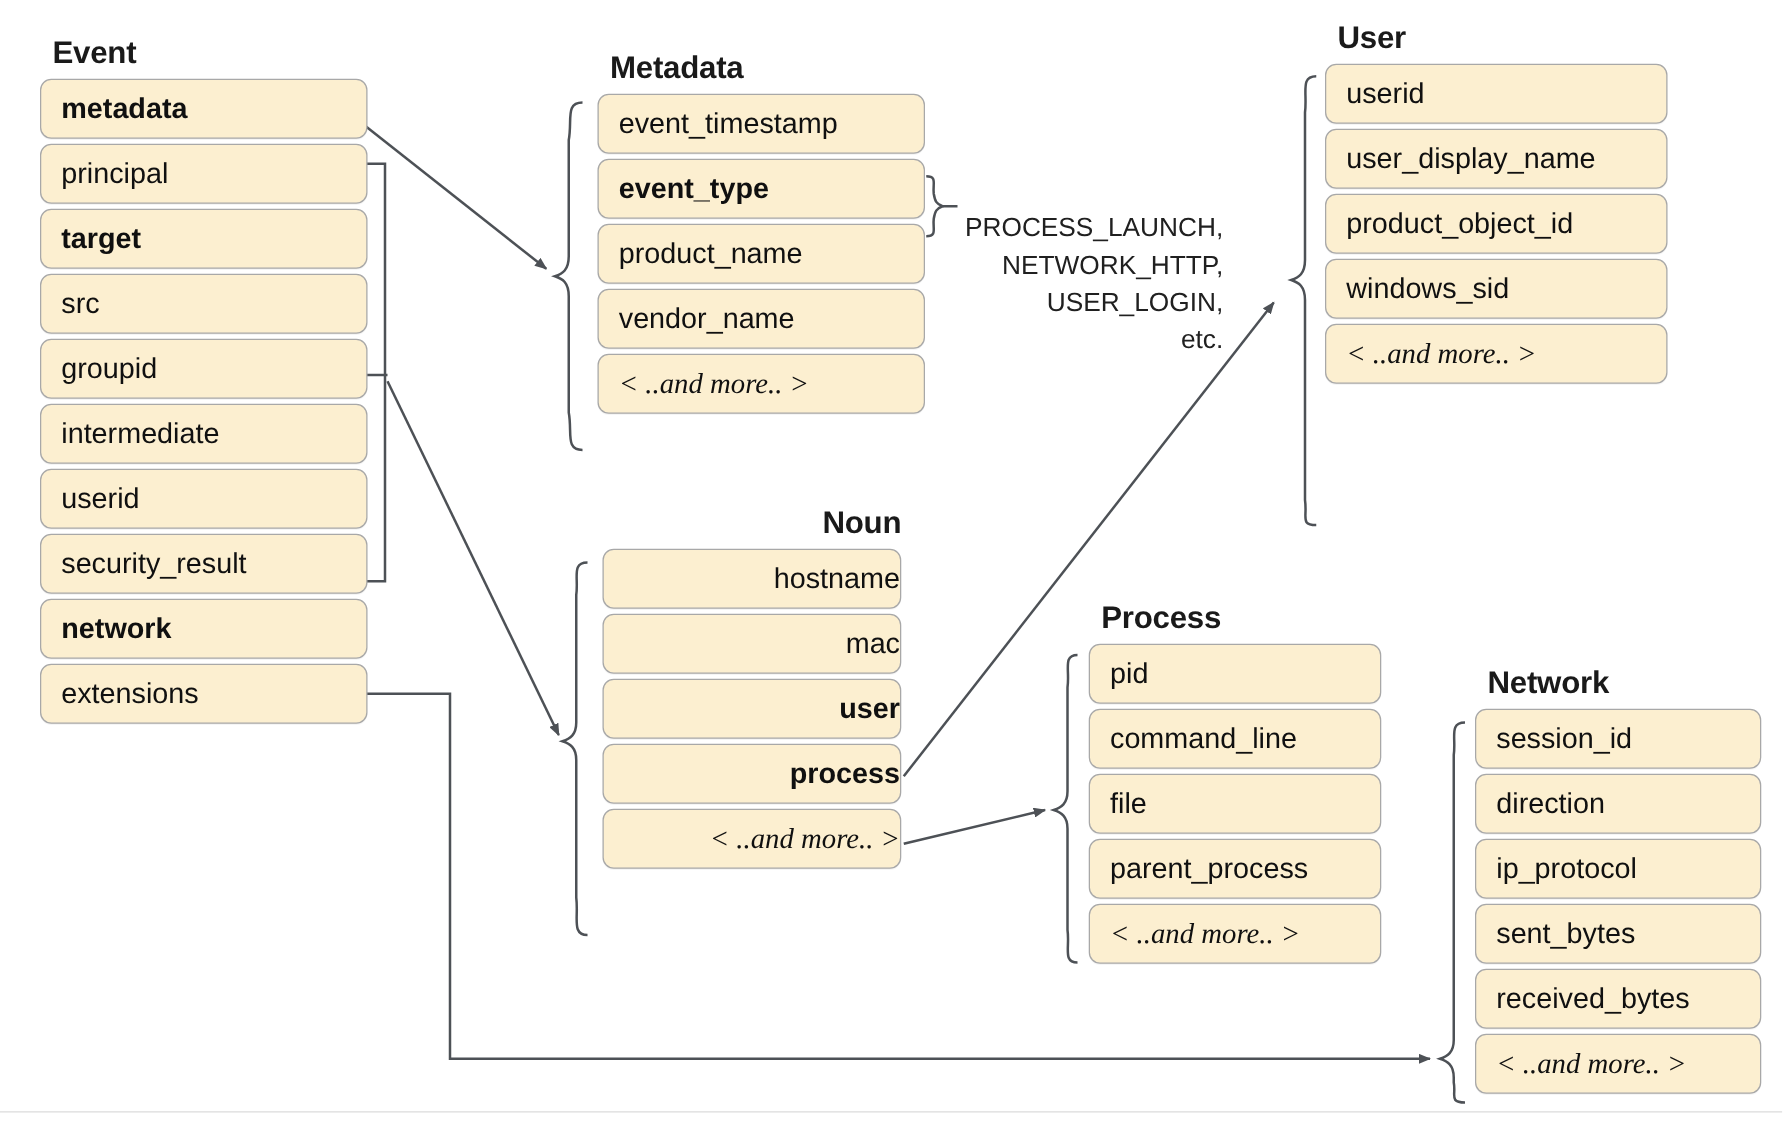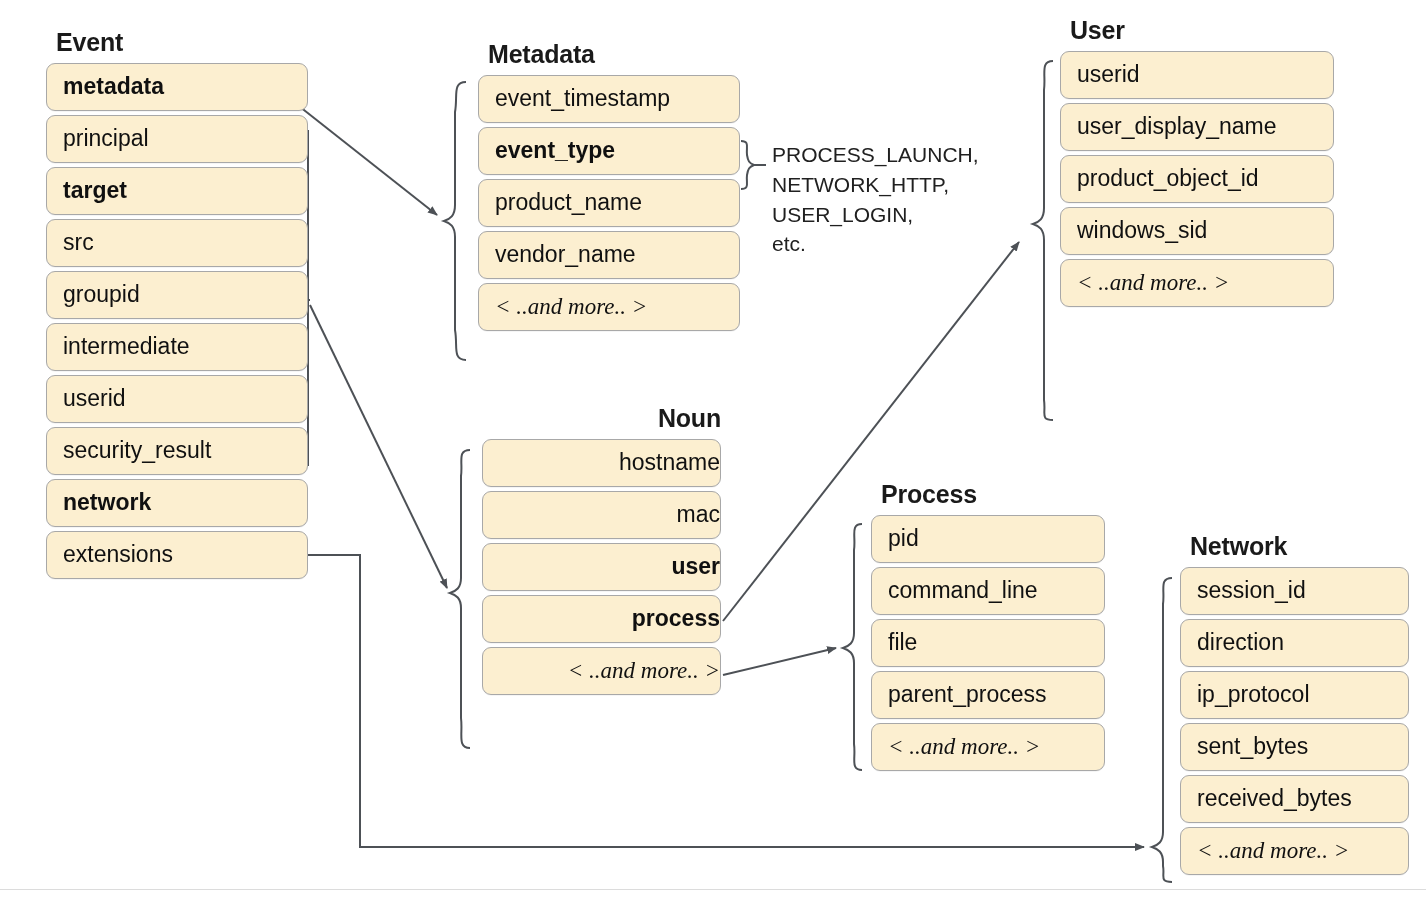--- a/index.html
+++ b/index.html
@@ -72,21 +72,21 @@
   }
   .bottom-rule {
     position: absolute;
     left: 0;
     top: 889px;
     width: 1426px;
     height: 1px;
     background: #dcdcdc;
   }
   
-  #grp-event     { left: 46px;   top: 28px;  width: 262px; }
+  #grp-event     { left: 32px;   top: 28px;  width: 262px; }
   #grp-metadata  { left: 478px;  top: 40px;  width: 262px; }
   #grp-user      { left: 1060px; top: 16px;  width: 274px; }
   #grp-noun      { left: 482px;  top: 404px; width: 239px; text-align: right; }
   #grp-process   { left: 871px;  top: 480px; width: 234px; }
   #grp-network   { left: 1180px; top: 532px; width: 229px; }
 </style>
 </head>
 <body>
 
 <div id="canvas">
@@ -151,21 +151,21 @@
     <div class="group-title">Metadata</div>
     <div class="field-list">
       <div class="field">event_timestamp</div>
       <div class="field bold">event_type</div>
       <div class="field">product_name</div>
       <div class="field">vendor_name</div>
       <div class="field more">&lt; ..and more.. &gt;</div>
     </div>
   </div>
 
-  <div class="enum-note" style="left:772px; top:140px;">PROCESS_LAUNCH,
+  <div class="enum-note" style="left:772px; top:168px;text-align:right;">PROCESS_LAUNCH,
 NETWORK_HTTP,
 USER_LOGIN,
 etc.</div>
 
   <div class="group" id="grp-user">
     <div class="group-title">User</div>
     <div class="field-list">
       <div class="field">userid</div>
       <div class="field">user_display_name</div>
       <div class="field">product_object_id</div>

